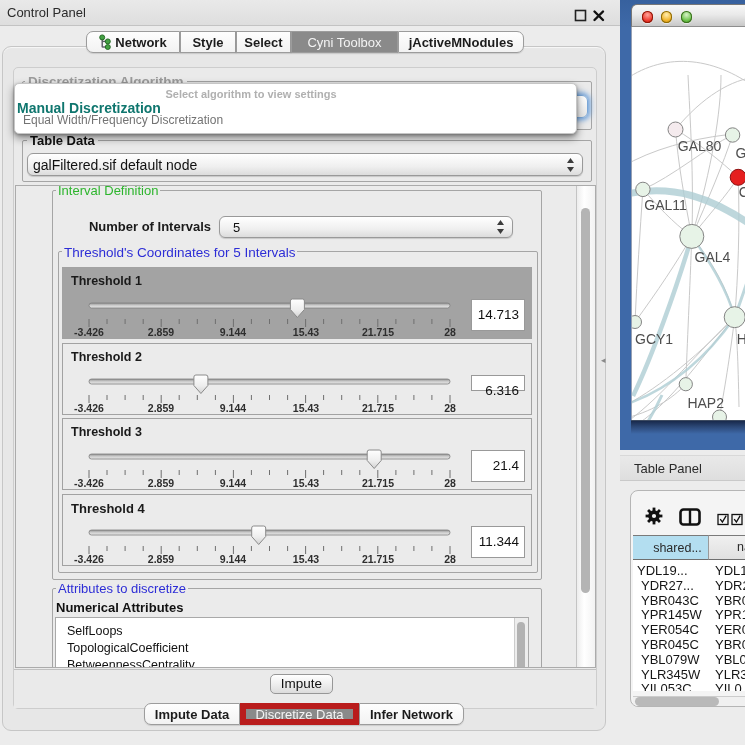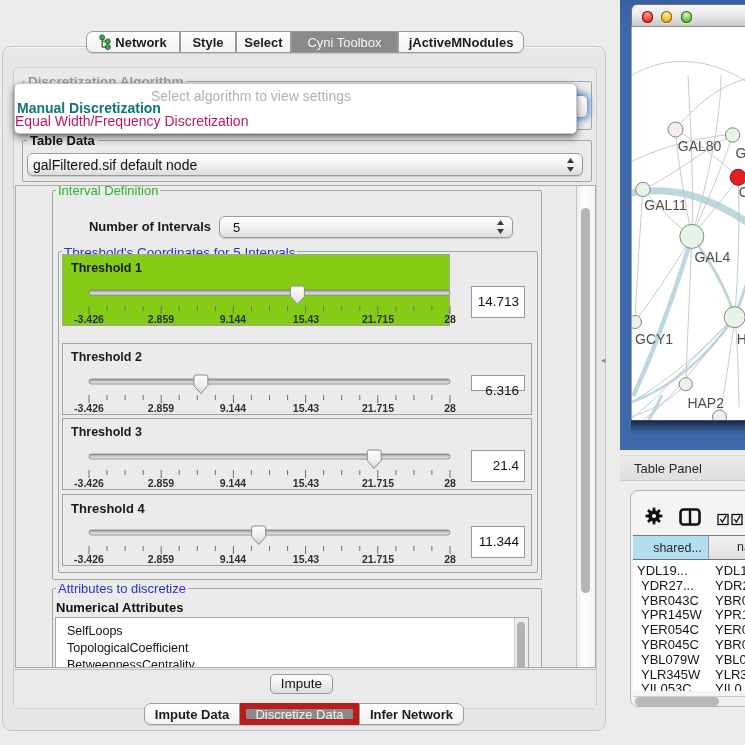--- a/index.html
+++ b/index.html
@@ -1,20 +1,29 @@
 <!DOCTYPE html>
 <html><head><meta charset="utf-8"><style>
 *{margin:0;padding:0;box-sizing:border-box}
 html,body{width:745px;height:745px;overflow:hidden;background:#ececec;
 font-family:"Liberation Sans",sans-serif;-webkit-font-smoothing:antialiased}
 .abs{position:absolute}
 </style></head>
 <body>
 <div class="abs" style="left:0;top:0;width:745px;height:745px">
 <div class="abs" style="left:0;top:0;width:620px;height:745px;background:#ececec">
+<div class="abs" style="left:0;top:0;width:620px;height:26px;background:linear-gradient(#e9e9e9,#dedede);border-bottom:1px solid #c3c3c3">
+<div class="abs" style="left:7px;top:5px;font-size:13px;color:#2a2a2a">Control Panel</div>
+<svg class="abs" style="left:574px;top:9px" width="13" height="13">
+          <rect x="1.5" y="1.5" width="10" height="10" fill="none" stroke="#222" stroke-width="1.6"></rect>
+        </svg>
+<svg class="abs" style="left:592px;top:9px" width="14" height="14">
+          <path d="M2.5 2.5 L11 11 M11 2.5 L2.5 11" stroke="#111" stroke-width="2.4" stroke-linecap="round"></path>
+        </svg>
+</div>
 <div class="abs" style="left:2px;top:46px;width:604px;height:685px;background:#e7e7e7;border:1px solid #c6c6c6;border-radius:9px;box-shadow:inset 0 1px 1px rgba(255,255,255,.7)"></div>
 <div class="abs" style="left:13px;top:67px;width:584px;height:642px;background:#eaeaea;border:1px solid #cdcdcd;border-radius:5px"></div>
 <div class="abs" style="left:86px;top:31px;width:94px;height:22px;background:linear-gradient(#fefefe,#f2f2f2);border:1px solid #9c9c9c;border-radius:7px 0 0 7px;display:flex;align-items:center;justify-content:center;font-size:13px;font-weight:bold;color:#1c1c1c;box-shadow:0 1px 1px rgba(0,0,0,.12)"><svg width="12" height="16" style="margin-right:4px">
           <g stroke="#5a5a66" stroke-width="1.4" fill="none">
             <path d="M3.2 4 V13.2"></path>
             <path d="M3.2 7.4 H8.6"></path>
             <path d="M3.2 13 H8.6"></path>
           </g>
           <circle cx="3.2" cy="3.4" r="2.5" fill="#44a144" stroke="#1e641e" stroke-width=".9"></circle>
           <circle cx="8.8" cy="7.4" r="2.5" fill="#44a144" stroke="#1e641e" stroke-width=".9"></circle>
@@ -42,21 +51,21 @@
 <div class="abs" style="left:24px;top:33px;width:171px;text-align:right;font-size:13px;font-weight:bold;color:#1a1a1a">Number of Intervals</div>
 <div class="abs" style="left:203px;top:30px;width:294px;height:22px;border-radius:6px;background:linear-gradient(#ffffff,#efefef 60%,#dcdcdc);border:1px solid #999;box-shadow:0 1px 1px rgba(0,0,0,.15)">
 <div class="abs" style="left:13px;top:3px;font-size:13px;color:#111">5</div>
 <svg class="abs" style="right:7px;top:3px" width="9" height="15">
             <path d="M4.5 0 L8 5 L1 5 Z" fill="#3c3c3c"></path>
             <path d="M4.5 14 L1 9 L8 9 Z" fill="#3c3c3c"></path>
           </svg>
 </div>
 <div class="abs" style="left:42px;top:65px;width:480px;height:322px;border:1px solid #a5a5a5;border-radius:2px"></div>
 <div class="abs" style="left:46px;top:59px;font-size:13.5px;color:#2d2dd6;background:#ebebeb;padding:0 2px">Threshold's Coordinates for 5 Intervals</div>
-<div class="abs" style="left:46px;top:68px;width:388px;height:72px;background:#84cc16;border:1px solid #a2a2a2">
+<div class="abs" style="left:46px;top:81px;width:470px;height:72px;background:#a3a3a3;border:1px solid #a2a2a2">
 <div class="abs" style="left:8px;top:6px;font-size:12.5px;font-weight:bold;color:#1a1a1a">Threshold 1</div>
 <div class="abs" style="left:0;top:0;width:470px;height:72px">
             <svg width="470" height="72" style="position:absolute;left:0;top:0">
               <defs>
                 <linearGradient id="tg" x1="0" y1="0" x2="0" y2="1">
                   <stop offset="0" stop-color="#8e8e8e"></stop>
                   <stop offset="0.45" stop-color="#c9c9c9"></stop>
                   <stop offset="1" stop-color="#e9e9e9"></stop>
                 </linearGradient>
                 <linearGradient id="th" x1="0" y1="0" x2="0" y2="1">
@@ -258,23 +267,23 @@
 <div class="abs" style="right:0;top:0;width:19px;height:481px;background:linear-gradient(to right,#ededed,#ffffff 40%,#f2f2f2);border-left:1px solid #c4c4c4"></div>
 <div class="abs" style="right:5px;top:22px;width:9px;height:385px;background:#b4b4b4;border-radius:4.5px"></div>
 </div>
 <div class="abs" style="left:14px;top:669px;width:582px;height:39px;background:#eaeaea;border-top:1px solid #c0c0c0"></div>
 <div class="abs" style="left:270px;top:674px;width:63px;height:20px;background:linear-gradient(#ffffff,#ededed 55%,#dcdcdc);border:1px solid #979797;border-radius:5px;font-size:13.5px;color:#111;text-align:center;line-height:18px">Impute</div>
 <div class="abs" style="left:144px;top:703px;width:96px;height:22px;background:linear-gradient(#fefefe,#f2f2f2);border:1px solid #9c9c9c;border-radius:7px 0 0 7px;display:flex;align-items:center;justify-content:center;font-size:13px;font-weight:bold;color:#1c1c1c;box-shadow:0 1px 1px rgba(0,0,0,.12)">Impute Data</div>
       <div class="abs" style="left:240px;top:703px;width:119px;height:22px;background:#8a8a8a;border:6px solid #b91c1c;border-radius:0 0 0 0;display:flex;align-items:center;justify-content:center;font-size:13px;font-weight:normal;color:#f4f4f4;box-shadow:0 1px 1px rgba(0,0,0,.12)">Discretize Data</div>
       <div class="abs" style="left:359px;top:703px;width:105px;height:22px;background:linear-gradient(#fefefe,#f2f2f2);border:1px solid #9c9c9c;border-radius:0 7px 7px 0;display:flex;align-items:center;justify-content:center;font-size:13px;font-weight:bold;color:#1c1c1c;box-shadow:0 1px 1px rgba(0,0,0,.12)">Infer Network</div>
 <div class="abs" style="left:601px;top:355px;font-size:9px;color:#8a8a8a">◂</div>
 <div class="abs" style="left:14px;top:83px;width:563px;height:51px;background:#fff;border:1px solid #c6c6c6;border-radius:5px;box-shadow:0 4px 8px rgba(0,0,0,.45),0 1px 3px rgba(0,0,0,.25);z-index:30">
-<div class="abs" style="left:0;top:3.5px;width:472px;text-align:center;font-size:14px;font-weight:normal;color:#b0b0b0">Select algorithm to view settings</div>
+<div class="abs" style="left:0;top:3.5px;width:472px;text-align:center;font-size:11px;font-weight:bold;color:#b0b0b0">Select algorithm to view settings</div>
 <div class="abs" style="left:2px;top:16px;font-size:14px;font-weight:bold;color:#0f766e">Manual Discretization</div>
-<div class="abs" style="left:0;top:29px;font-size:14px;color:#be185d">Equal Width/Frequency Discretization</div>
+<div class="abs" style="left:8px;top:29px;font-size:12px;color:#737373">Equal Width/Frequency Discretization</div>
 </div>
 </div>
 <div class="abs" style="left:620px;top:0;width:125px;height:745px;background:#ececec">
 <div class="abs" style="left:0;top:0;width:125px;height:450px;background:linear-gradient(#37619e,#3e69a8 6%,#3e69a8)"></div>
 <div class="abs" style="left:11px;top:4px;width:114px;height:417px;overflow:visible">
 <div class="abs" style="left:0;top:0;width:120px;height:23px;background:linear-gradient(#f7f7f7,#eaeaea 45%,#c8c8c8);border:1px solid #777;border-bottom:1px solid #8e8e8e;border-radius:6px 0 0 0"></div>
 <div class="abs" style="left:10.7px;top:7.2px;width:11.6px;height:11.6px;border-radius:50%;background:radial-gradient(circle at 50% 32%,#ffa49a,#ee3a2e 58%,#b01505);box-shadow:inset 0 0 0 1px #8c1606,0 1px 1px rgba(255,255,255,.55)"></div>
 <div class="abs" style="left:29.7px;top:7.2px;width:11.6px;height:11.6px;border-radius:50%;background:radial-gradient(circle at 50% 32%,#ffeeb0,#f0b229 58%,#b07f08);box-shadow:inset 0 0 0 1px #8a6a08,0 1px 1px rgba(255,255,255,.55)"></div>
 <div class="abs" style="left:49.7px;top:7.2px;width:11.6px;height:11.6px;border-radius:50%;background:radial-gradient(circle at 50% 32%,#d8f2c8,#6cc24a 58%,#3f821d);box-shadow:inset 0 0 0 1px #3a6e1e,0 1px 1px rgba(255,255,255,.55)"></div>
 <div class="abs" style="left:0;top:23px;width:120px;height:393px;background:#fff;border-left:1px solid #96a0b4;overflow:hidden">

